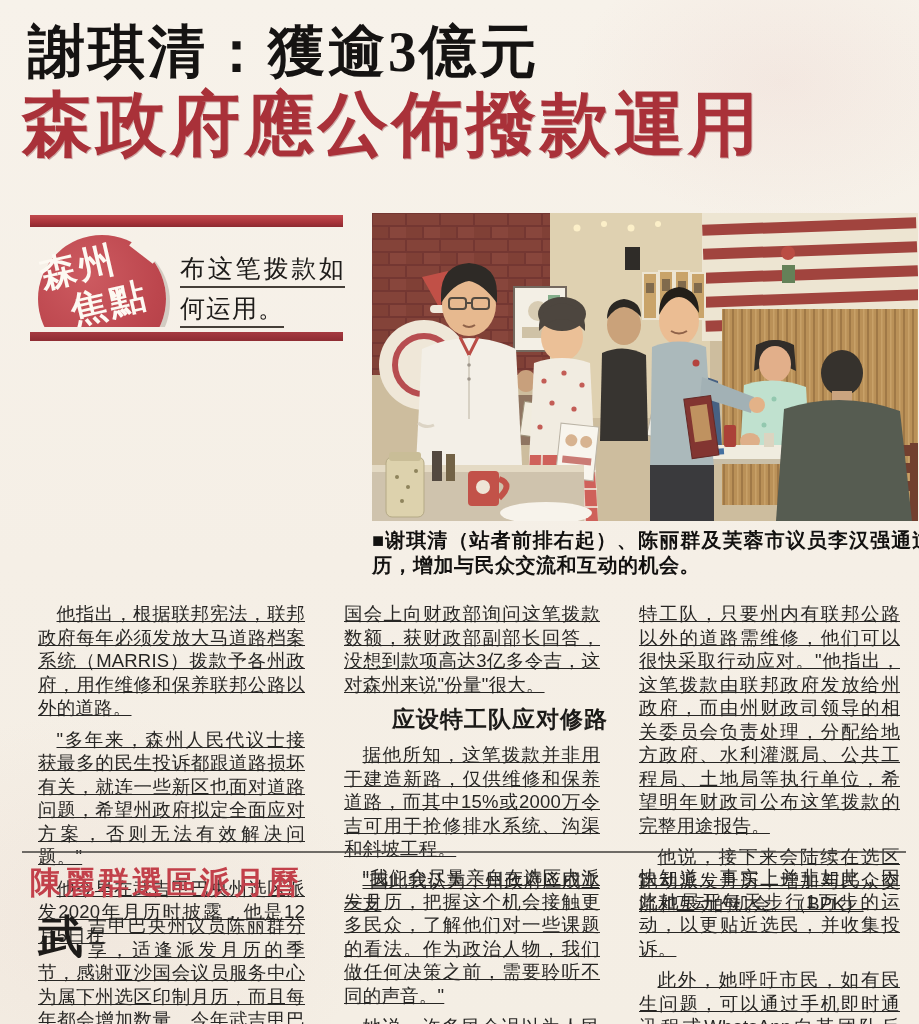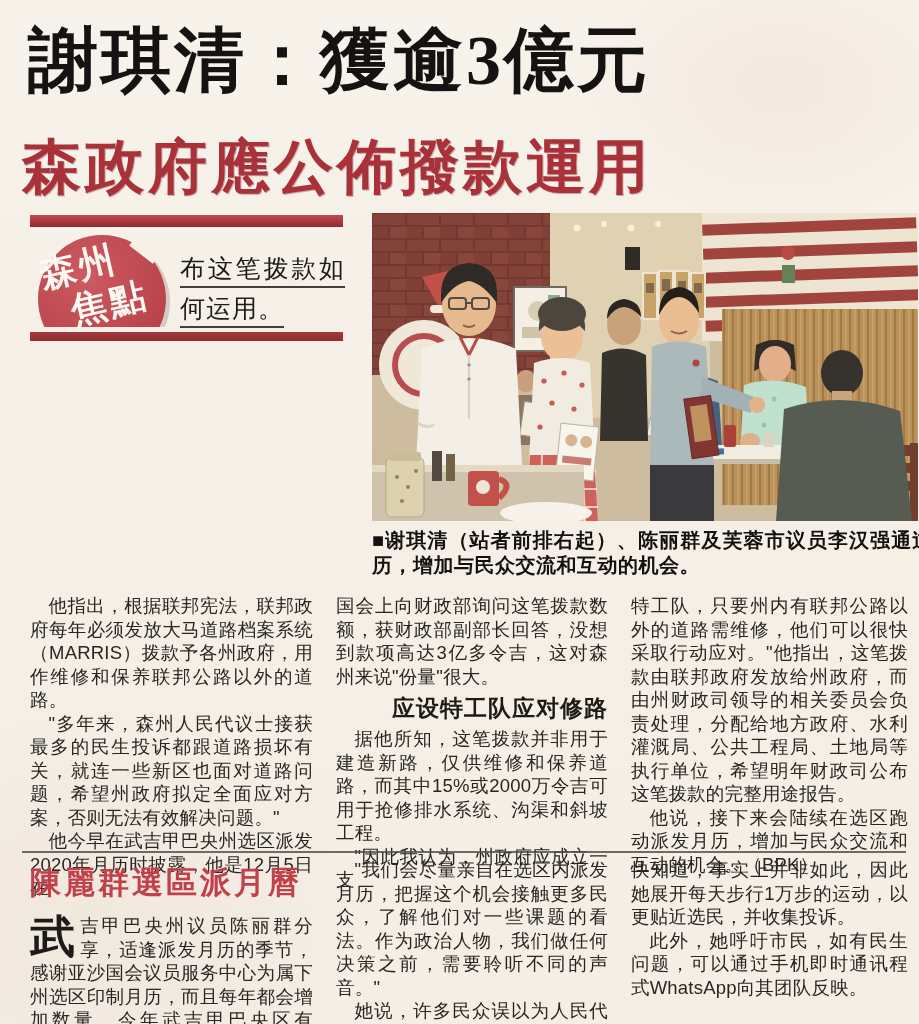--- a/index.html
+++ b/index.html
@@ -3,24 +3,24 @@
 <meta charset="utf-8">
 <style>
   html,body{margin:0;padding:0;background:#e8e2d6;}
   .page{position:relative;width:919px;height:1024px;margin:0 auto;overflow:hidden;
     background:
       radial-gradient(ellipse 300px 200px at 85% 8%, rgba(216,160,160,.12), transparent 70%),
       radial-gradient(ellipse 400px 300px at 10% 90%, rgba(210,170,160,.10), transparent 70%),
       linear-gradient(180deg,#f7f2ea 0%,#f5efe6 55%,#f4eee4 100%);
     font-family:"Liberation Sans","DejaVu Sans",sans-serif;color:#242424;}
   .kicker{position:absolute;left:28px;top:14px;font-family:"Liberation Serif","DejaVu Serif",serif;
-    font-weight:900;font-size:70px;letter-spacing:3px;color:#151312;white-space:nowrap;}
+    font-weight:900;font-size:57px;letter-spacing:3px;color:#151312;white-space:nowrap;}
   .headline{position:absolute;left:22px;top:86px;width:888px;font-family:"Liberation Serif","DejaVu Serif",serif;
-    font-weight:900;font-size:59px;line-height:1.12;letter-spacing:4px;color:#a93139;white-space:nowrap;
-    text-shadow:1px 1px 0 rgba(125,30,36,.35);margin-top:48px;}
+    font-weight:900;font-size:70px;line-height:1.12;letter-spacing:4px;color:#a93139;white-space:nowrap;
+    text-shadow:1px 1px 0 rgba(125,30,36,.35);}
   
   .top-left{position:absolute;left:30px;top:215px;width:315px;}
   .rule-red{width:313px;background:linear-gradient(180deg,#c14a4e,#a9343a 60%,#8c2a30);}
   .rule-top{height:12px;margin-bottom:6px;}
   .rule-bottom{height:9px;margin-top:3px;background:linear-gradient(180deg,#a63a40,#8e2d33);}
   .lead{margin:0;font-family:"Liberation Serif","DejaVu Serif",serif;font-size:25px;line-height:40px;
     letter-spacing:1px;color:#1e1c1a;text-align:justify;text-justify:inter-character;
     text-decoration:underline;text-decoration-color:#453f38;text-decoration-thickness:1.5px;text-underline-offset:9px;}
   .seal-row{display:flex;margin-top:8px;}
   .seal-area{position:relative;width:150px;height:92px;overflow:hidden;flex:0 0 150px;}
@@ -36,22 +36,22 @@
   .lead-cont{flex:1;margin-top:14px;font-family:Liberation Serif, serif;}
   
   .photo-block{position:absolute;left:372px;top:213px;width:624px;margin:0;}
   .photo-block svg{display:block;}
   .caption{margin-top:7px;font-family:"Liberation Serif","DejaVu Serif",serif;font-weight:bold;
     font-size:20px;line-height:25px;color:#121110;letter-spacing:.5px;text-align:justify;}
   
   .grid{position:absolute;left:30px;width:878px;display:grid;grid-template-columns:283px 272px 277px;column-gap:23px;}
   .mid-grid{top:594px;}
   .bottom-grid{top:858px;}
-  .col p{margin:0;font-size:18.5px;line-height:23.5px;letter-spacing:.2px;color:#272624;
-    text-align:justify;text-justify:inter-character;text-indent:1em;}
+  .col p{margin:8px;font-size:18.5px;line-height:23.5px;letter-spacing:.2px;color:#272624;
+    text-align:justify;text-justify:inter-character;text-indent:1em;text-decoration:underline;}
   .col p.noindent{text-indent:0;}
   .subhead{margin:5px 0 3px;font-size:23px;font-weight:bold;color:#1b1a18;text-align:right;letter-spacing:1px;}
   .red-head{margin:4px 0 10px;font-family:Liberation Sans, sans-serif;font-weight:900;
     font-size:31px;letter-spacing:3px;color:#c2404a;white-space:nowrap;}
   .dropcap-para{text-indent:0 !important;}
   .dropcap{float:left;font-family:"Liberation Serif","DejaVu Serif",serif;font-size:45px;line-height:45px;
     padding:1px 5px 0 0;color:#1d1b19;font-weight:bold;}
   .divider{position:absolute;left:22px;top:851px;width:884px;height:1.5px;background:#4c4a46;opacity:.8;}
 </style>
 </head>

